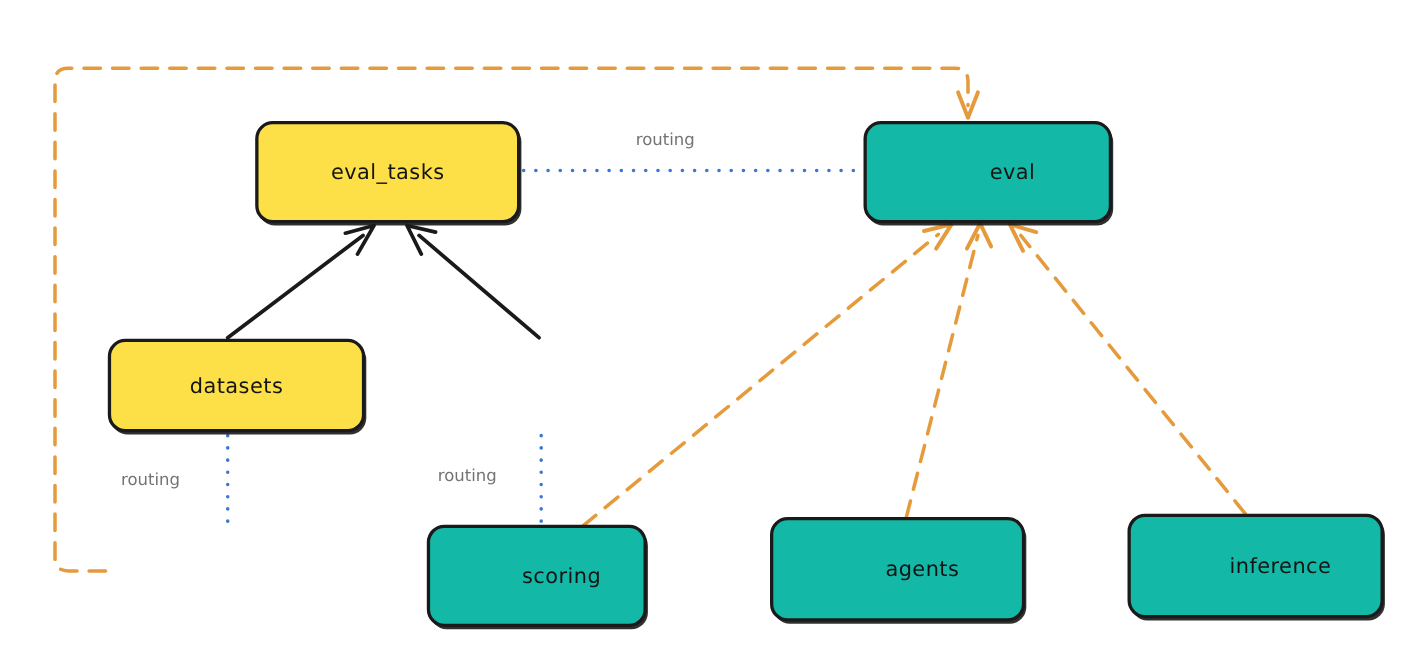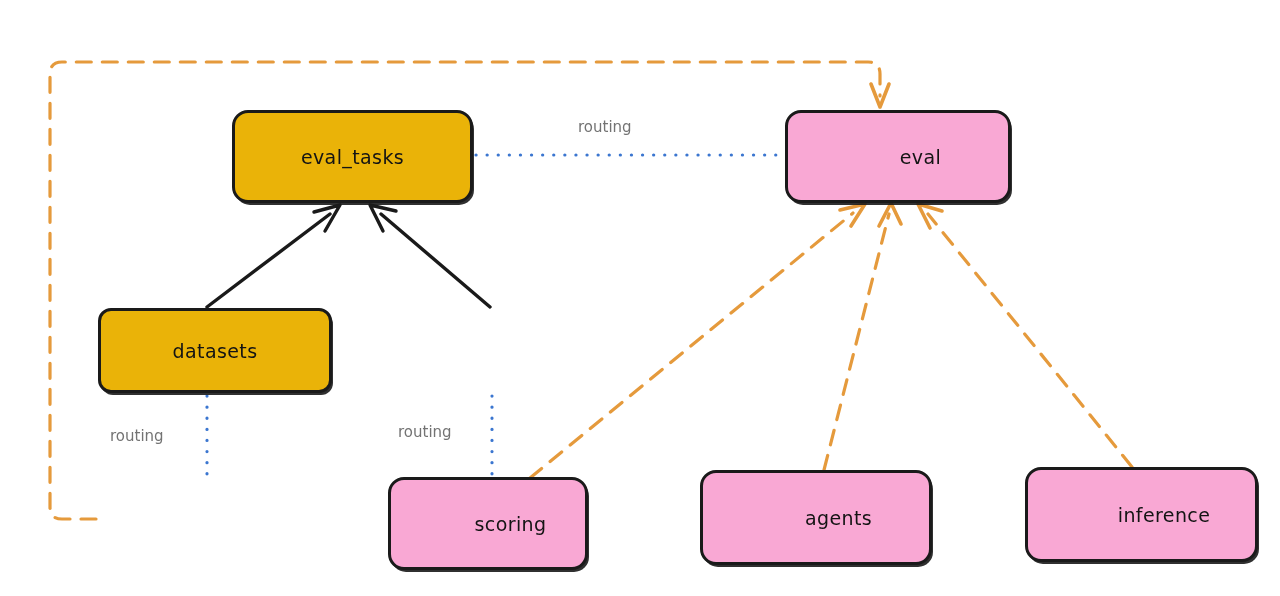--- a/index.html
+++ b/index.html
@@ -27,22 +27,22 @@
     position: absolute;
     box-sizing: border-box;
     border: 3px solid #1a1a1a;
     border-radius: 16px;
     display: flex;
     align-items: center;
     justify-content: center;
     z-index: 3;
     box-shadow: 2px 3px 0 -1px rgba(26,26,26,0.9);
   }
-  .node.blue  { background: #eab308; }
-  .node.green { background: #f9a8d4; padding-left: 45px; }
+  .node.blue  { background: #fde047; }
+  .node.green { background: #14b8a6; padding-left: 45px; }
   .node-label {
     font-family: "DejaVu Sans", sans-serif;
     font-size: 19px;
     color: #141414;
     letter-spacing: 0.4px;
     white-space: nowrap;
     user-select: none;
   }
   .edge-label {
     position: absolute;
@@ -106,21 +106,21 @@
   </svg>
 
   <div class="node blue" style="left:232px; top:110px; width:241px; height:93px;">
     <span class="node-label">eval_tasks</span>
   </div>
 
   <div class="node green" style="left:785px; top:110px; width:226px; height:93px;">
     <span class="node-label">eval</span>
   </div>
 
-  <div class="node blue" style="left:98px; top:308px; width:234px; height:85px;border-radius:13px;">
+  <div class="node blue" style="left:98px; top:308px; width:234px; height:85px;">
     <span class="node-label">datasets</span>
   </div>
 
 
 
   <div class="node green" style="left:388px; top:477px; width:200px; height:93px;">
     <span class="node-label">scoring</span>
   </div>
 
   <div class="node green" style="left:700px; top:470px; width:232px; height:95px;">

